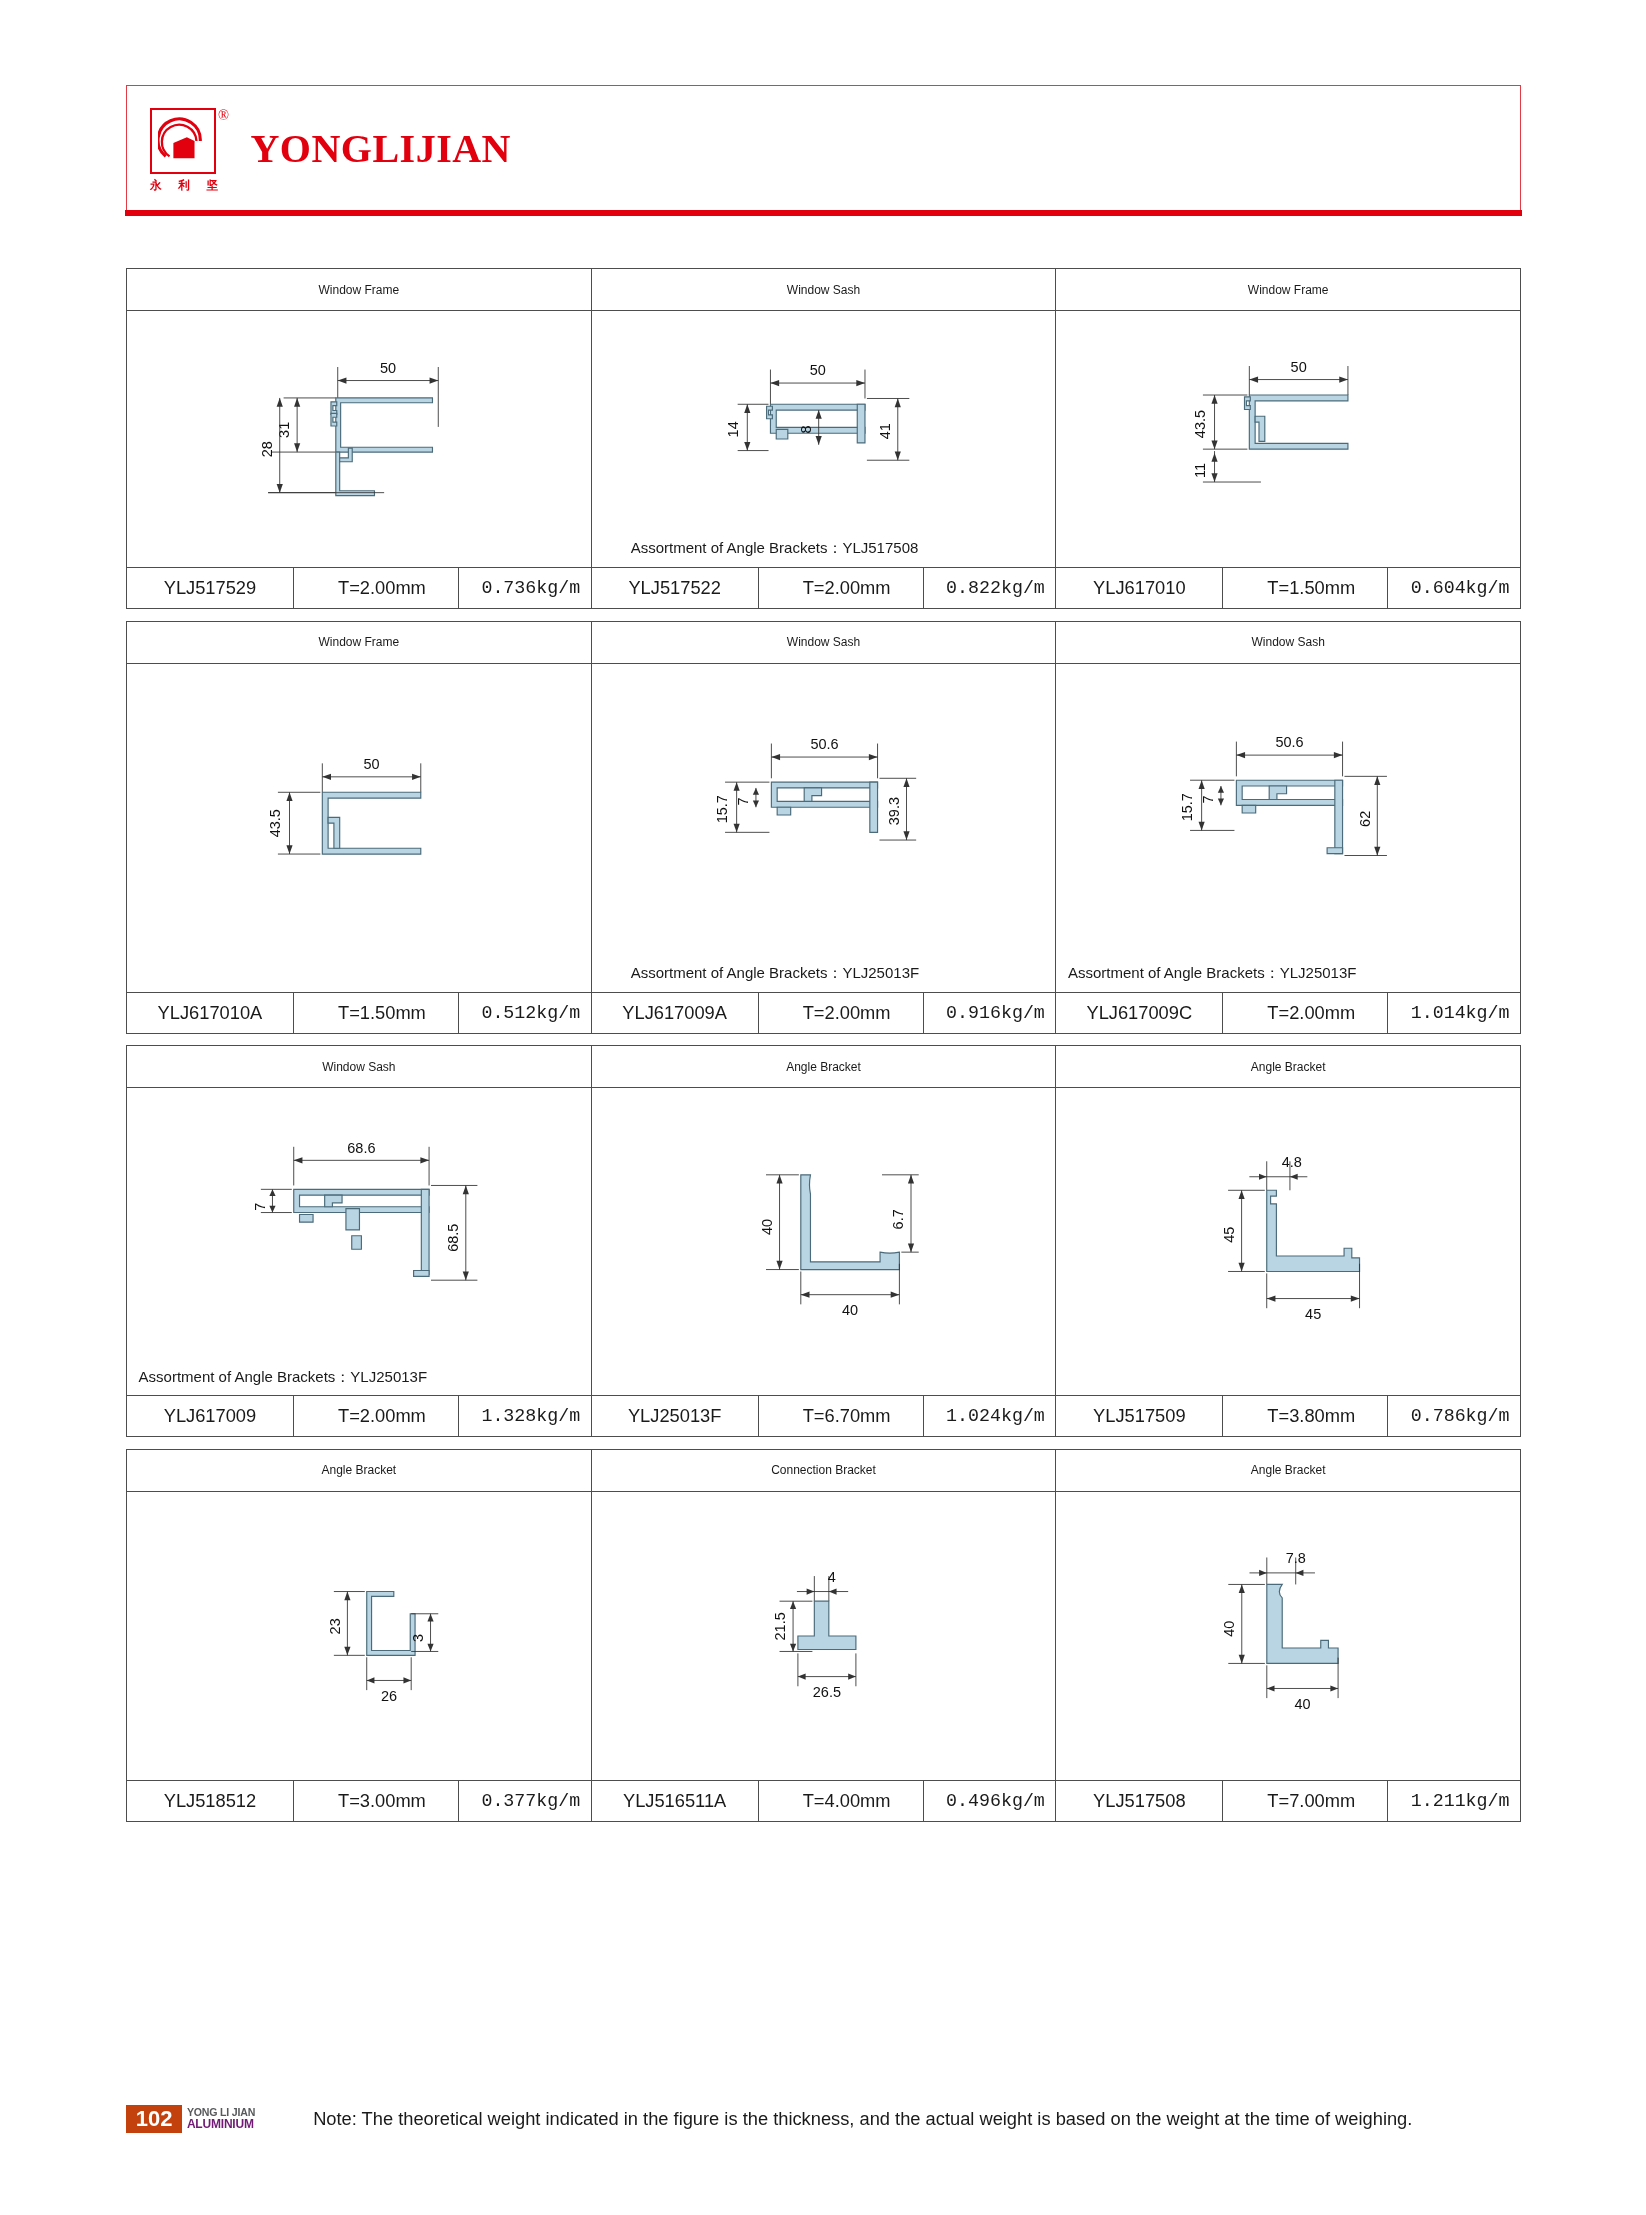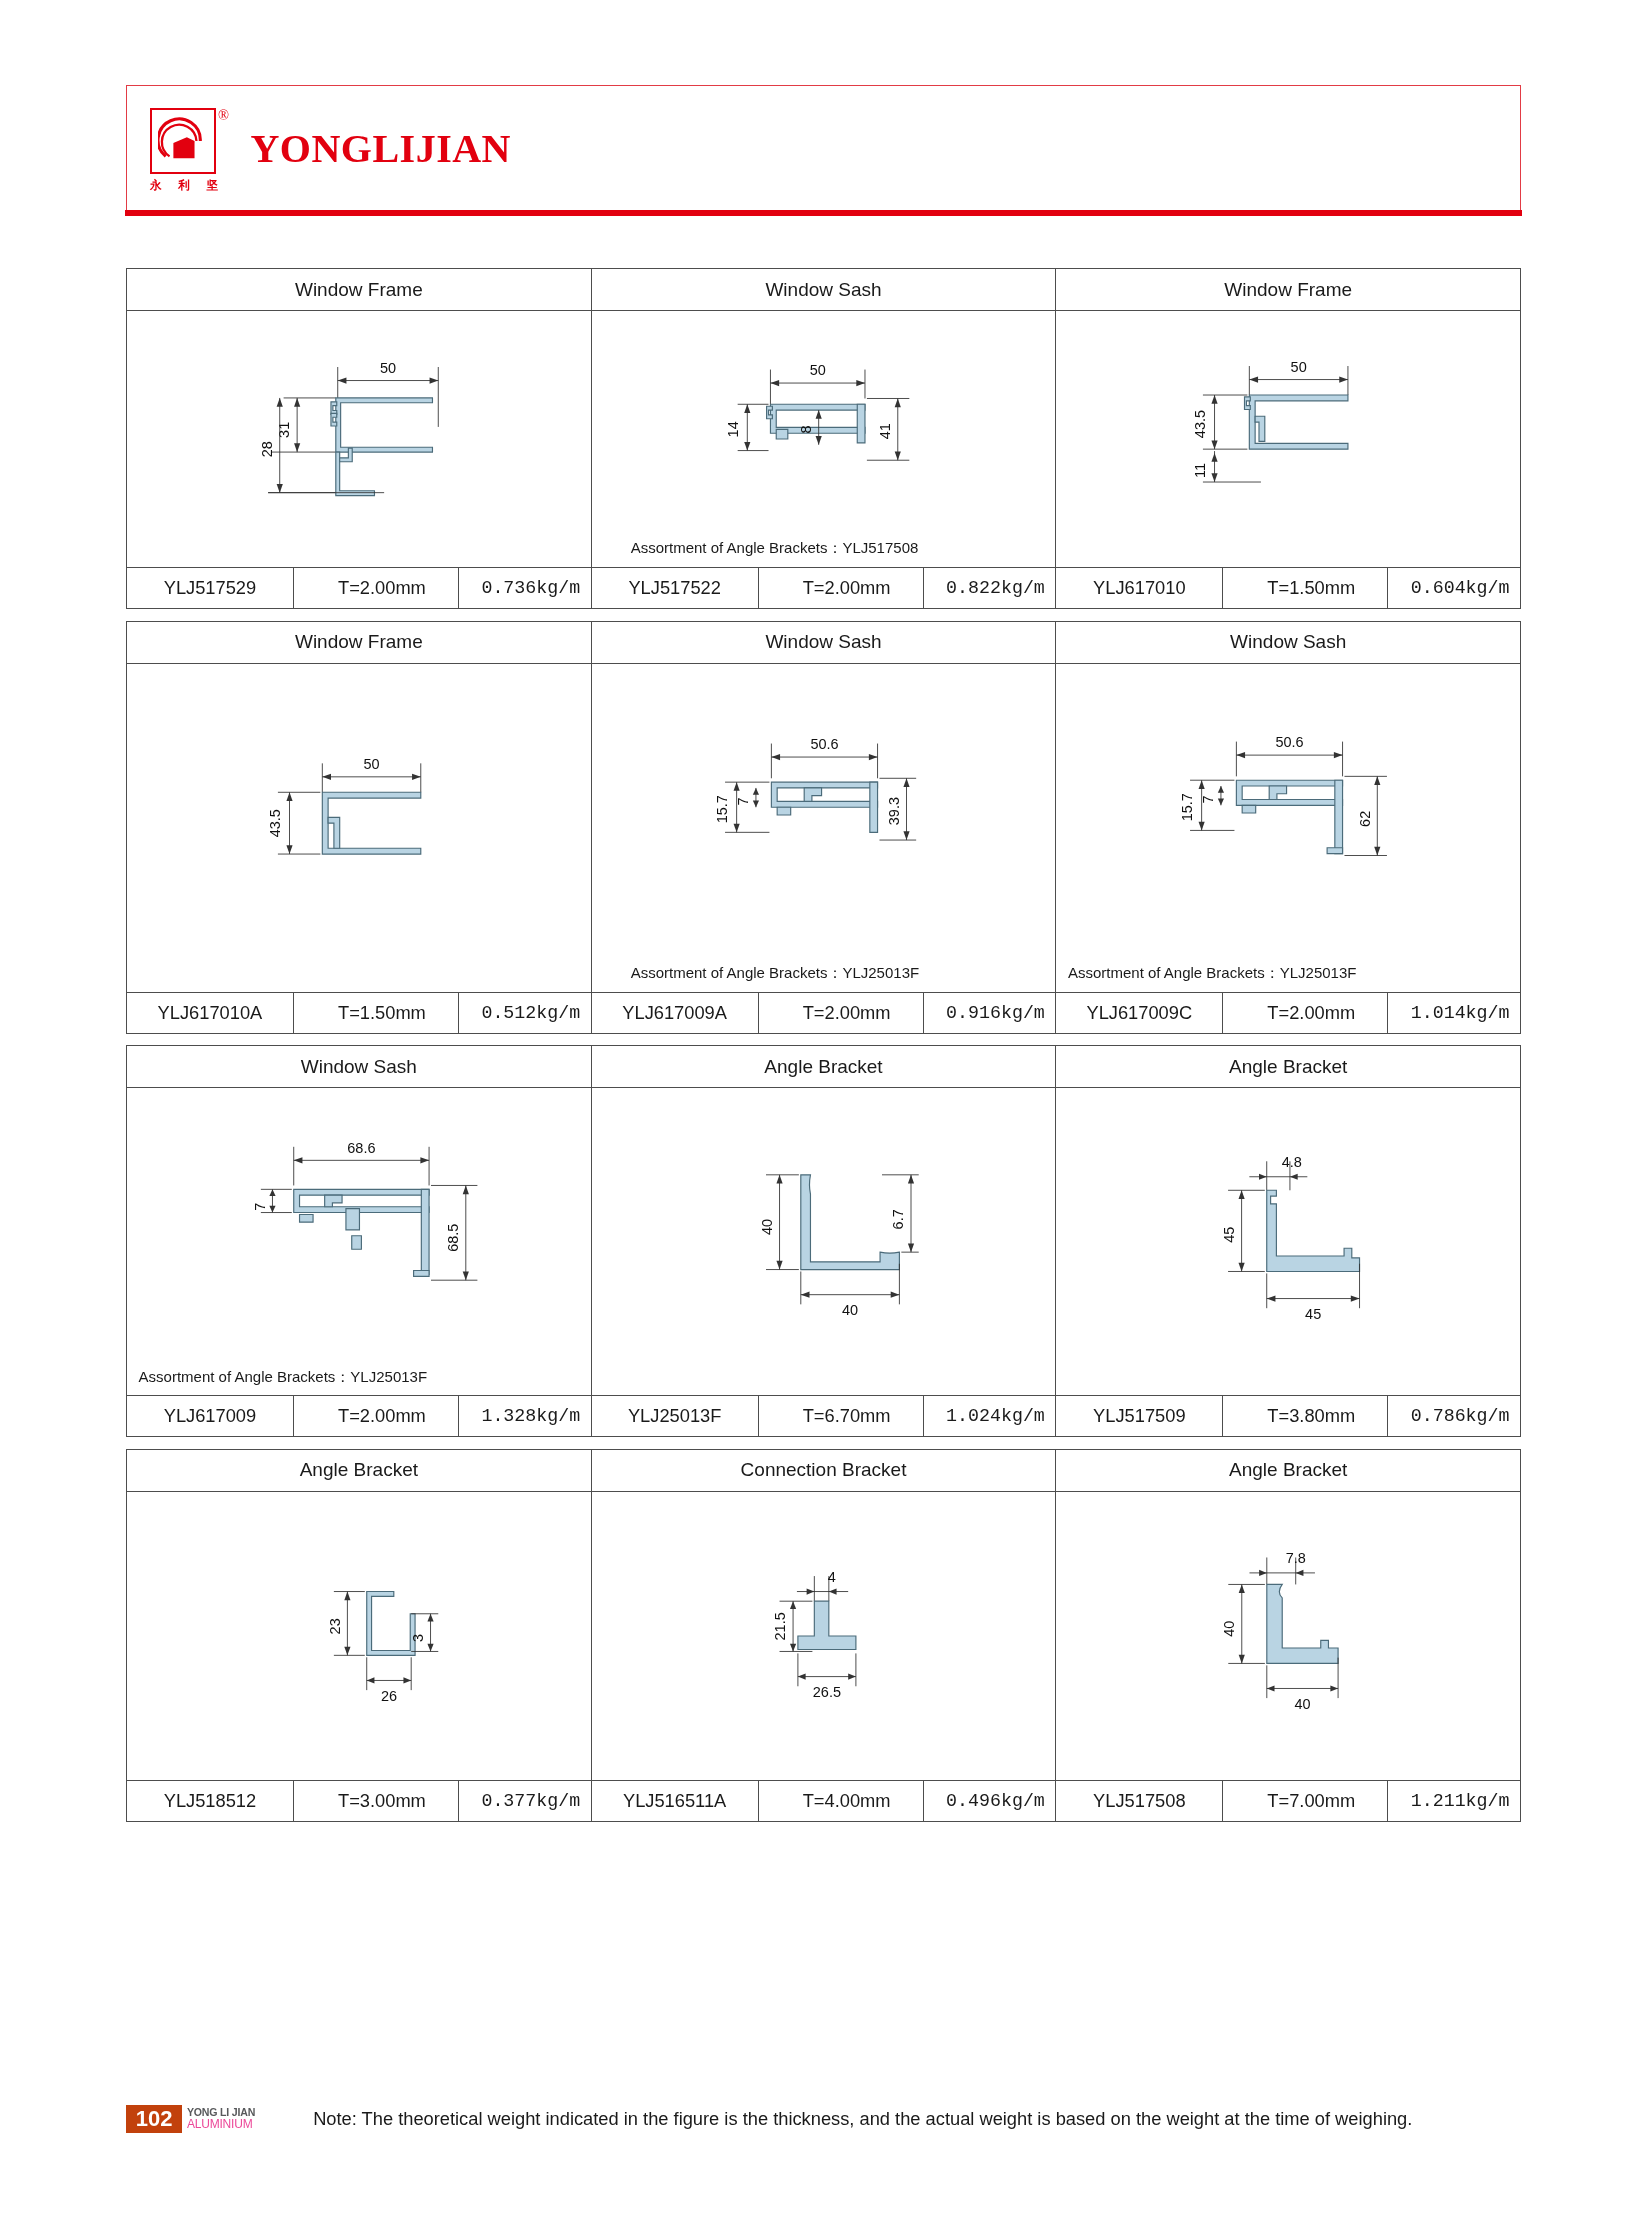--- a/index.html
+++ b/index.html
@@ -40,21 +40,21 @@
   
   .grid { position: absolute; left: 126px; top: 268px; width: 1395px; }
   .block { border: 1.9px solid #4d4d4d; border-bottom: none; }
   .block:last-child { border-bottom: 1.9px solid #4d4d4d; }
   .block + .block { margin-top: 11.6px; border-bottom: 1.9px solid #4d4d4d; }
   .block { border-bottom: 1.9px solid #4d4d4d; margin-bottom: 11.6px; }
 
   .row-head { display: flex; height: 42px; border-bottom: 1px solid #4d4d4d; }
   .row-head .cell {
     flex: 1 1 0; display: flex; align-items: center; justify-content: center;
-    font-size: 19px; color: #1a1a1a; border-right: 1px solid #4d4d4d;
+    font-size: 12px; color: #1a1a1a; border-right: 1px solid #4d4d4d;
   }
   .row-head .cell:last-child { border-right: none; }
 
   .row-draw { display: flex; }
   .row-draw .cell {
     flex: 1 1 0; border-right: 1px solid #4d4d4d; position: relative;
     display: flex; flex-direction: column;
   }
   .row-draw .cell:last-child { border-right: none; }
   .draw-area { flex: 1; display: flex; align-items: center; justify-content: center; }
@@ -76,21 +76,21 @@
   .spec-wt   { flex: 1 1 auto; }
 
   
   .footer { position: absolute; left: 126px; top: 2105px; width: 1395px; display: flex; align-items: center; }
   .pg-badge {
     background: #c2410c; color: #fff; font-size: 22px; font-weight: 700;
     padding: 1.9px 9.7px 2.9px 9.7px; line-height: 1.05;
   }
   .pg-sub { margin-left: 4.8px; line-height: 1.02; }
   .pg-sub .l1 { font-size: 10.6px; color: #58595b; font-weight: 700; letter-spacing: -0.2px;}
-  .pg-sub .l2 { font-size: 12px; color: #ec4899; font-weight: 400; letter-spacing: -0.2px;}
+  .pg-sub .l2 { font-size: 12px; color: #701a75; font-weight: 700; letter-spacing: -0.2px;}
   .footer-note { margin-left: 58px; font-size: 18.3px; color: #1a1a1a; }
 
   svg { display: block; }
   .prof { fill: #b9d4e3; stroke: #4b6b7a; stroke-width: 1.2; }
   .dim  { stroke: #333; stroke-width: .9; fill: none; }
   .dimtxt { font-family: "Liberation Sans", sans-serif; font-size: 15px; fill: #111; }
 </style>
 </head>
 <body>
 

